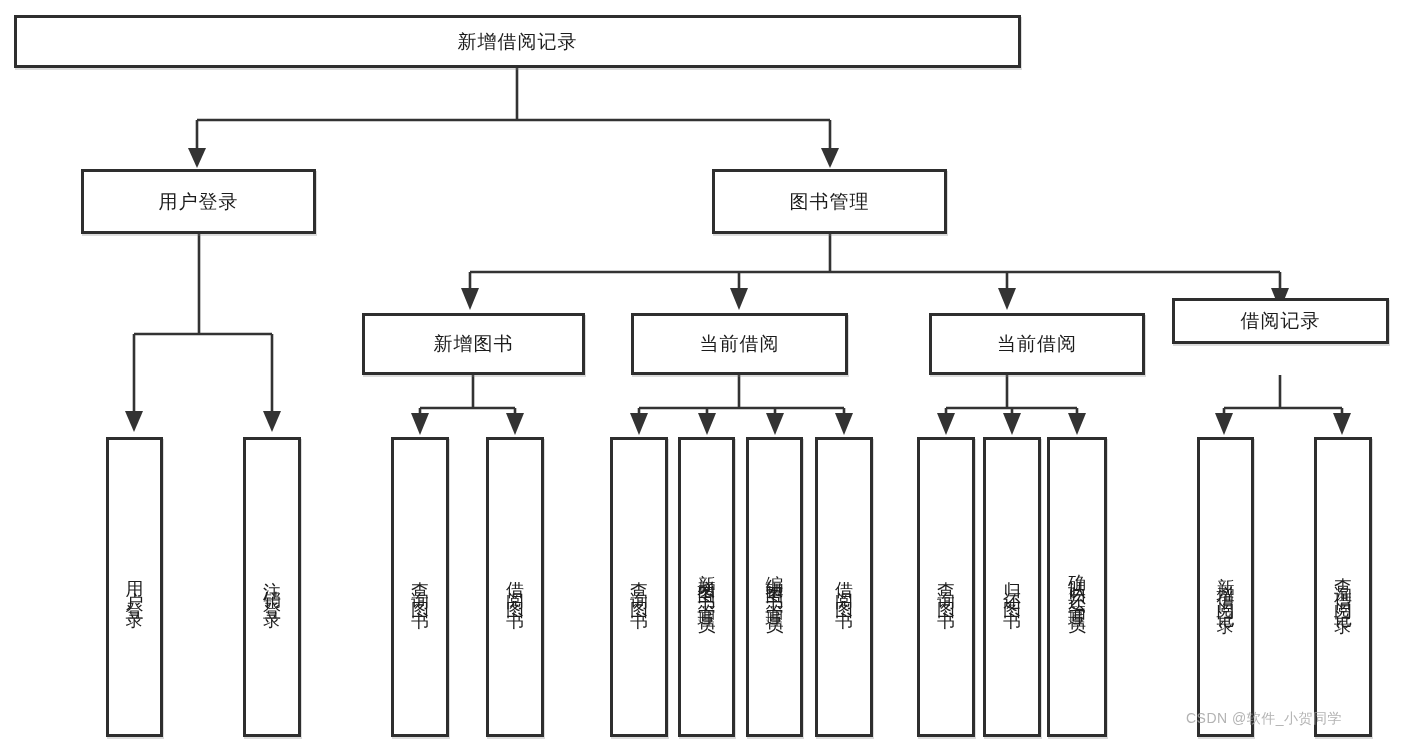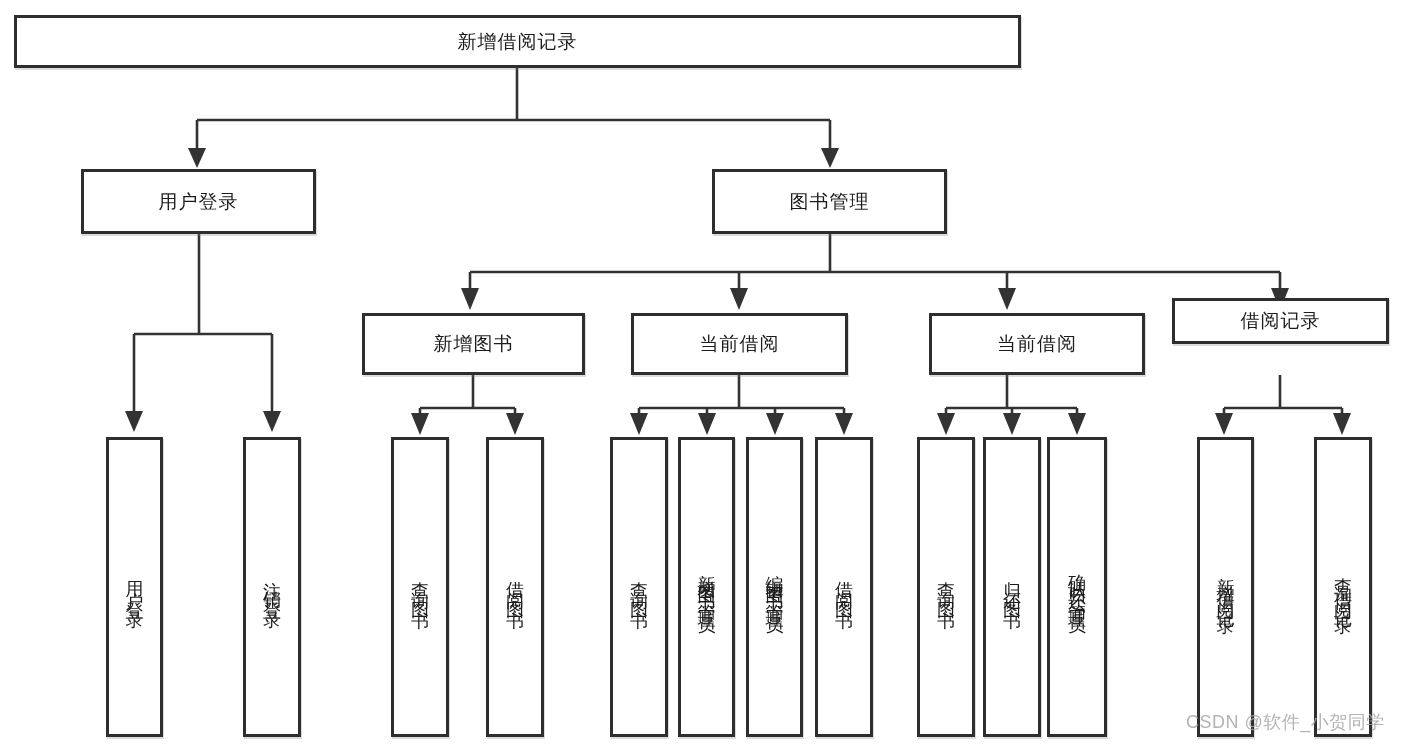--- a/index.html
+++ b/index.html
@@ -36,21 +36,21 @@
   .node.v {
     writing-mode: vertical-rl;
     font-size: 18px;
     letter-spacing: 10px;
     line-height: 1;
   }
   .watermark {
     position: absolute;
     left: 1186px;
     top: 710px;
-    font-size: 18px;
+    font-size: 14px;
     color: #a6a6a6;
     opacity: 0.85;
     white-space: nowrap;
     z-index: 5;
     letter-spacing: 0.5px;
   }
   
   #n-root            { left: 14px;   top: 15px;  width: 1007px; height: 53px; }
   #n-user-login      { left: 81px;   top: 169px; width: 235px;  height: 65px; }
   #n-book-mgmt       { left: 712px;  top: 169px; width: 235px;  height: 65px; }

